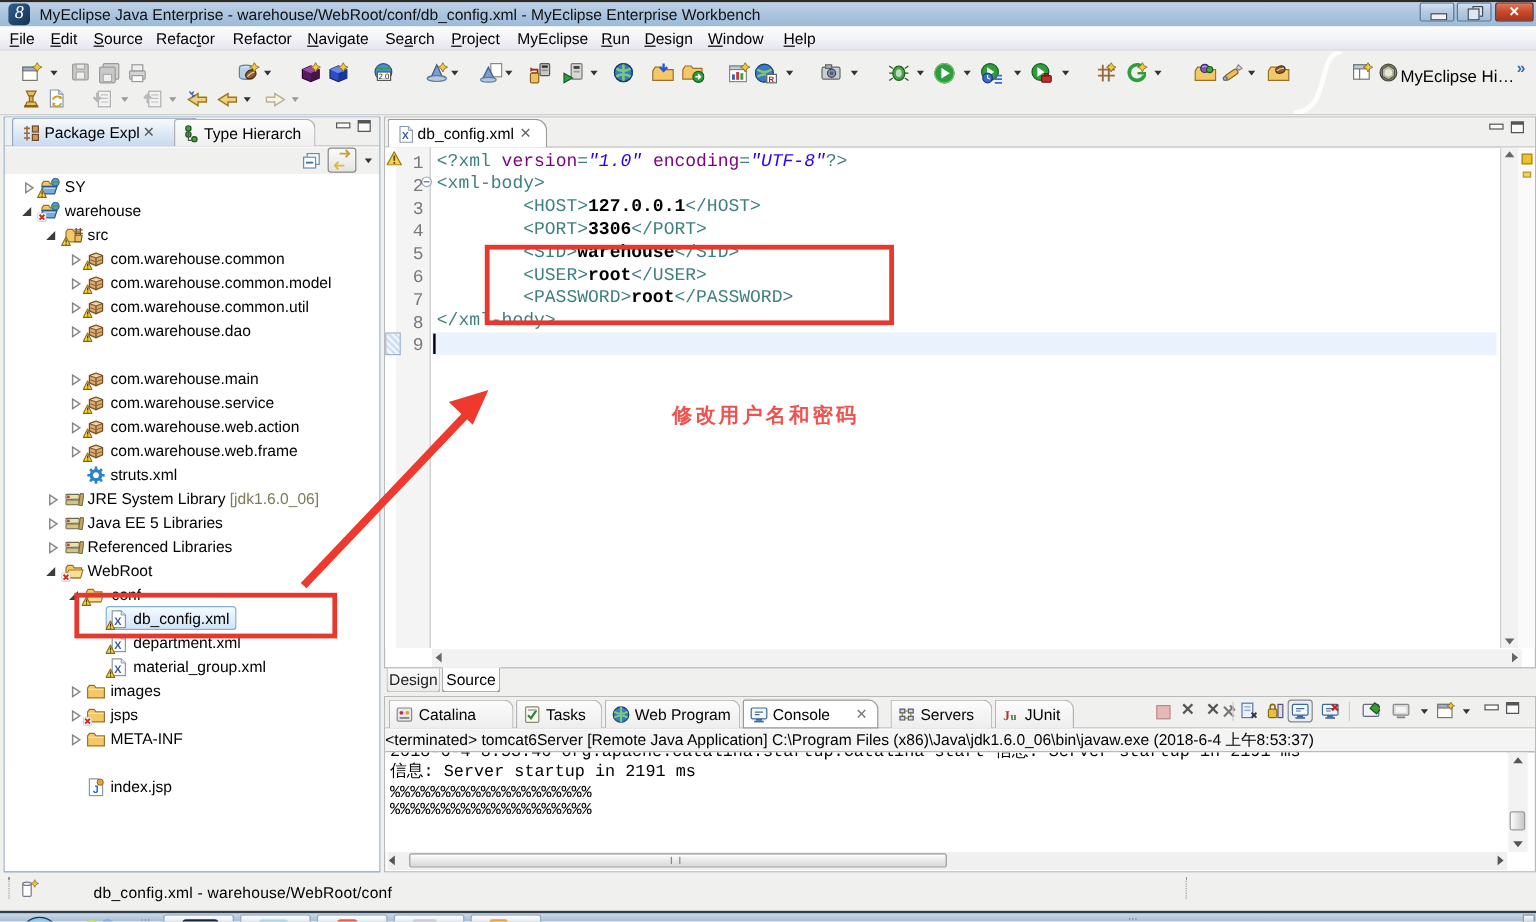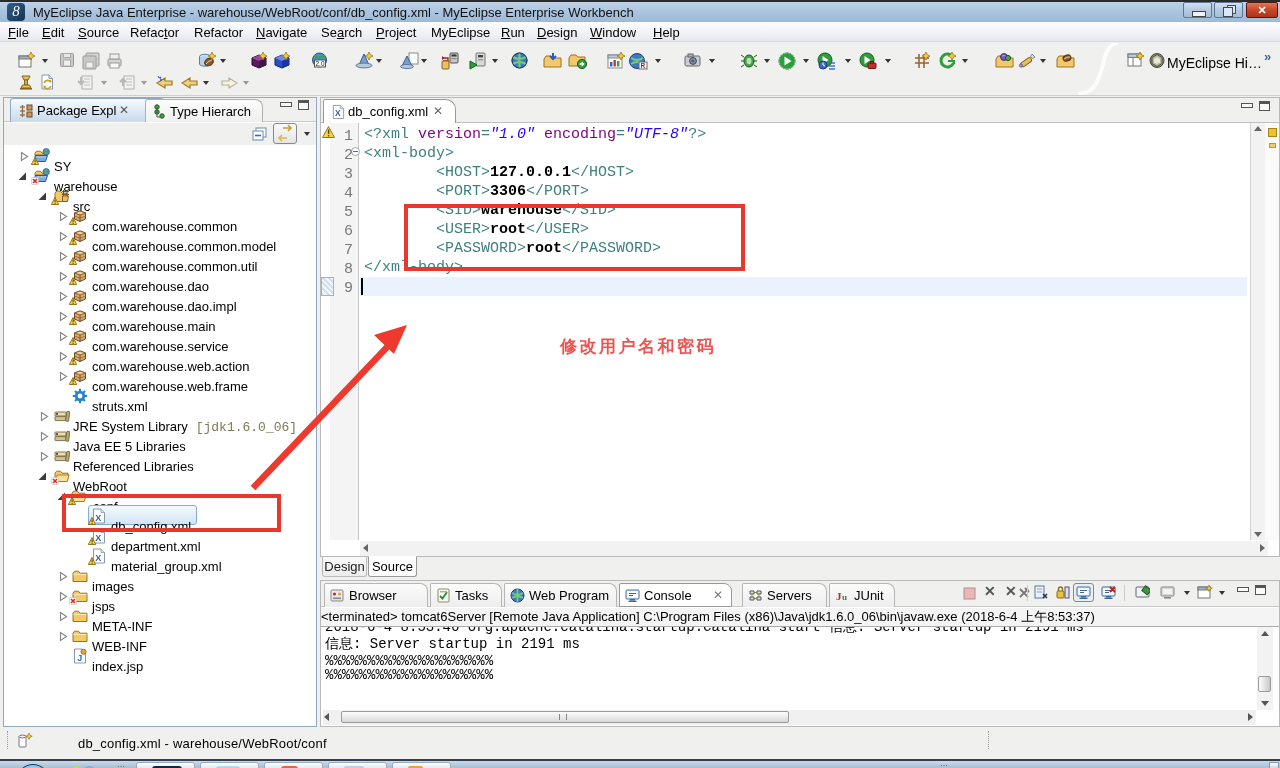--- a/index.html
+++ b/index.html
@@ -50,22 +50,22 @@
   background:linear-gradient(#fcfcfc,#efefef); border:1px solid #b0b0b0; border-bottom:none; border-radius:3px 8px 0 0;}
 #lmin { position:absolute; left:276px; top:4px; width:12px; height:5px; border:1px solid #555; background:#fafafa;}
 #lmax { position:absolute; left:294px; top:2px; width:11px; height:10px; border:1px solid #555; border-top:3px solid #555; background:#fafafa;}
 #lbar { position:absolute; left:0; top:25px; width:312px; height:22px; background:#f0f0ee; }
 #ltree { position:absolute; left:0; top:47px; width:312px; height:581px; background:#fff; overflow:hidden;
   font-size:13px; }
 .trow { position:absolute; height:20px; left:0; width:312px; }
 .arrsvg { position:absolute; top:5px; }
 
 .trow .ic { position:absolute; top:2px; width:16px; height:16px; }
-.trow .tx { position:absolute; top:13px; white-space:nowrap; color:#000;}
-.gray { color:#7b7b57;font-family:Liberation Mono, monospace; }
+.trow .tx { position:absolute; top:2px; white-space:nowrap; color:#000;}
+.gray { color:#7b7b57; }
 
 
 #editor { left:320px; top:97px; width:960px; height:460px; background:#fff; border:1px solid #b9b9b9; }
 #etabs { position:absolute; left:0; top:0; width:958px; height:25px; background:#f0f0ee; border-bottom:1px solid #c0c0c0;}
 #etab1 { position:absolute; left:2px; top:1px; width:133px; height:24px; background:#fff;
   border:1px solid #999; border-bottom:none; border-radius:2px 10px 0 0; }
 #egutter { position:absolute; left:0; top:25px; width:38px; height:417px; background:linear-gradient(90deg,#fff 9px,#f4f4f4 9px); border-right:1px solid #c6c6c6; }
 #ecode { position:absolute; left:39px; top:27px; width:880px; height:417px;
   font-family:"Liberation Mono",monospace; font-size:15px; }
 .cl { position:absolute; left:4px; white-space:pre; line-height:19px; }
@@ -561,32 +561,20 @@
           <polygon points="1.5,1.5 7.5,5.5 1.5,9.5" fill="#fefefe" stroke="#878787" stroke-width="1.2"></polygon>
         </svg>
         <svg class="ic" style="left:68px" viewBox="0 0 16 16">
           <use href="#pkg"></use>
         </svg>
         <svg style="position:absolute;left:65px;top:11px;width:8px;height:8px" viewBox="0 0 8 8">
           <use href="#warnov"></use>
         </svg>
         <span class="tx" style="left:88px">com.warehouse.dao</span>
       </div>
-<div class="trow" style="top:141px">
-        <svg class="arrsvg" style="left:55px" width="9" height="11" viewBox="0 0 9 11">
-          <polygon points="1.5,1.5 7.5,5.5 1.5,9.5" fill="#fefefe" stroke="#878787" stroke-width="1.2"></polygon>
-        </svg>
-        <svg class="ic" style="left:68px" viewBox="0 0 16 16">
-          <use href="#pkg"></use>
-        </svg>
-        <svg style="position:absolute;left:65px;top:11px;width:8px;height:8px" viewBox="0 0 8 8">
-          <use href="#warnov"></use>
-        </svg>
-        <span class="tx" style="left:88px">com.warehouse.dao.impl</span>
-      </div>
 <div class="trow" style="top:161px">
         <svg class="arrsvg" style="left:55px" width="9" height="11" viewBox="0 0 9 11">
           <polygon points="1.5,1.5 7.5,5.5 1.5,9.5" fill="#fefefe" stroke="#878787" stroke-width="1.2"></polygon>
         </svg>
         <svg class="ic" style="left:68px" viewBox="0 0 16 16">
           <use href="#pkg"></use>
         </svg>
         <svg style="position:absolute;left:65px;top:11px;width:8px;height:8px" viewBox="0 0 8 8">
           <use href="#warnov"></use>
         </svg>
@@ -741,29 +729,20 @@
         <span class="tx" style="left:88px">jsps</span>
       </div>
 <div class="trow" style="top:461px">
         <svg class="arrsvg" style="left:55px" width="9" height="11" viewBox="0 0 9 11">
           <polygon points="1.5,1.5 7.5,5.5 1.5,9.5" fill="#fefefe" stroke="#878787" stroke-width="1.2"></polygon>
         </svg>
         <svg class="ic" style="left:68px" viewBox="0 0 16 16">
           <use href="#fold"></use>
         </svg>
         <span class="tx" style="left:88px">META-INF</span>
-      </div>
-<div class="trow" style="top:481px">
-        <svg class="arrsvg" style="left:55px" width="9" height="11" viewBox="0 0 9 11">
-          <polygon points="1.5,1.5 7.5,5.5 1.5,9.5" fill="#fefefe" stroke="#878787" stroke-width="1.2"></polygon>
-        </svg>
-        <svg class="ic" style="left:68px" viewBox="0 0 16 16">
-          <use href="#fold"></use>
-        </svg>
-        <span class="tx" style="left:88px">WEB-INF</span>
       </div>
 <div class="trow" style="top:501px">
         <svg class="ic" style="left:68px" viewBox="0 0 16 16">
           <use href="#jspf"></use>
         </svg>
         <span class="tx" style="left:88px">index.jsp</span>
       </div>
 </div>
 </div>
 
@@ -830,21 +809,21 @@
 
 <div class="panel" id="console">
   <div id="ctabs">
       <div class="ctab" style="left:3px;width:104px;">
         <svg class="ci" viewBox="0 0 15 15">
           <rect x="1" y="2" width="12" height="11" rx="1" fill="#e8e8f0" stroke="#888"></rect>
           <circle cx="4.5" cy="6" r="1.6" fill="#c03030"></circle>
           <circle cx="9.5" cy="6" r="1.6" fill="#e8a030"></circle>
           <rect x="3" y="9.5" width="8" height="1.6" fill="#888"></rect>
         </svg>
-        <span style="position:absolute;left:24px;top:4px">Browser</span>
+        <span style="position:absolute;left:24px;top:4px">Catalina</span>
       </div>
       <div class="ctab" style="left:109px;width:72px;">
         <svg class="ci" viewBox="0 0 15 15">
           <rect x="2" y="1" width="11" height="13" rx="1" fill="#f8f8f0" stroke="#8a8a6a"></rect>
           <path d="M4 8 l2.5 2.5 L11 4" stroke="#2a8a3a" stroke-width="1.8" fill="none"></path>
           <rect x="4" y="3" width="7" height="1.4" fill="#aaa"></rect>
         </svg>
         <span style="position:absolute;left:24px;top:4px">Tasks</span>
       </div>
       <div class="ctab" style="left:183px;width:113px;">

